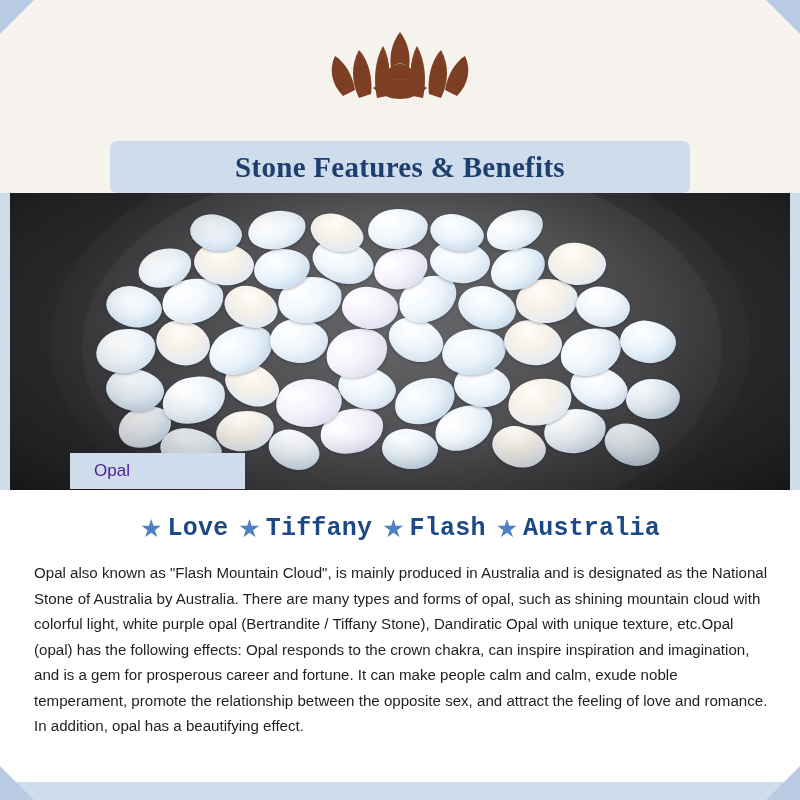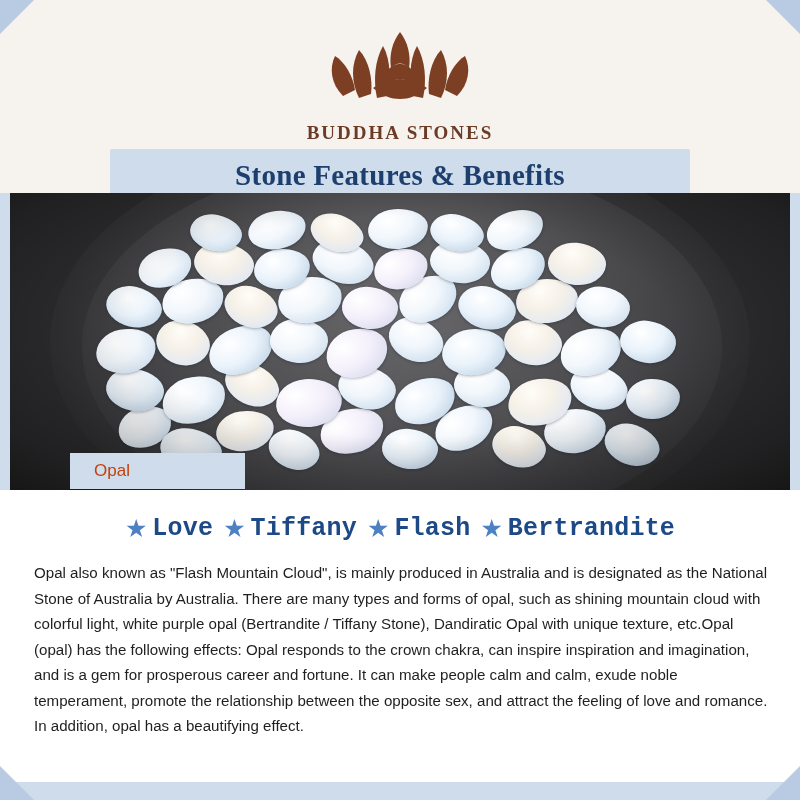--- a/index.html
+++ b/index.html
@@ -76,22 +76,21 @@
   .title-band {
     position: absolute;
     top: 141px;
     left: 110px;
     width: 580px;
     height: 52px;
     background: #cfdcec;
     display: flex;
     align-items: center;
     justify-content: center;
-    border-radius: 2px;
-    margin-top: 8px;
+    border-radius: 7px;
   }
   .title-band .title-text {
     font-family: "Liberation Serif", serif;
     font-weight: bold;
     font-size: 29px;
     color: #1d3f6e;
     letter-spacing: 0.3px;
   }
 
   
@@ -159,21 +158,21 @@
     width: 175px;
     height: 36px;
     background: #cfdcec;
     display: flex;
     align-items: center;
     padding-left: 24px;
     box-sizing: border-box;
   }
   .caption-chip .caption-text {
     font-size: 17px;
-    color: #c2410c;
+    color: #4c1d95;
     font-family: "Liberation Sans", sans-serif;
   }
 
   
   .benefits {
     position: absolute;
     top: 514px;
     left: 0;
     width: 800px;
     display: flex;
@@ -268,21 +267,20 @@
 
         <path d="M75,10 C83,20 86,34 84,46 C78,40 72,40 66,46 C64,34 67,20 75,10 Z"></path>
 
         <circle cx="75" cy="32" r="8"></circle>
 
         <path d="M75,42 C85,42 92,52 92,62 L90,66 C86,60 80,57 75,57 C70,57 64,60 60,66 L58,62 C58,52 65,42 75,42 Z"></path>
 
         <path d="M48,66 C56,60 66,57 75,57 C84,57 94,60 102,66 C92,74 84,77 75,77 C66,77 58,74 48,66 Z"></path>
       </g>
     </svg>
-    <div class="logo-text">BUDDHA STONES</div>
   </div>
 
   <div class="title-band">
     <span class="title-text">Stone Features &amp; Benefits</span>
   </div>
 
   <div class="side-rail-l"></div>
   <div class="side-rail-r"></div>
   <div class="photo">
     <div class="pan"></div>
@@ -364,21 +362,21 @@
     <div class="benefit">
       <span class="star">★</span>
       <span class="blabel">Tiffany</span>
     </div>
     <div class="benefit">
       <span class="star">★</span>
       <span class="blabel">Flash</span>
     </div>
     <div class="benefit">
       <span class="star">★</span>
-      <span class="blabel">Bertrandite</span>
+      <span class="blabel">Australia</span>
     </div>
   </div>
 
   <div class="body-copy">Opal also known as "Flash Mountain Cloud", is mainly produced in Australia and is designated as the National Stone of Australia by Australia. There are many types and forms of opal, such as shining mountain cloud with colorful light, white purple opal (Bertrandite / Tiffany Stone), Dandiratic Opal with unique texture, etc.Opal (opal) has the following effects: Opal responds to the crown chakra, can inspire inspiration and imagination, and is a gem for prosperous career and fortune. It can make people calm and calm, exude noble temperament, promote the relationship between the opposite sex, and attract the feeling of love and romance. In addition, opal has a beautifying effect.</div>
 
   <div class="bottom-bar"></div>
   <div class="corner-bl"></div>
   <div class="corner-br"></div>
 
 </div>

